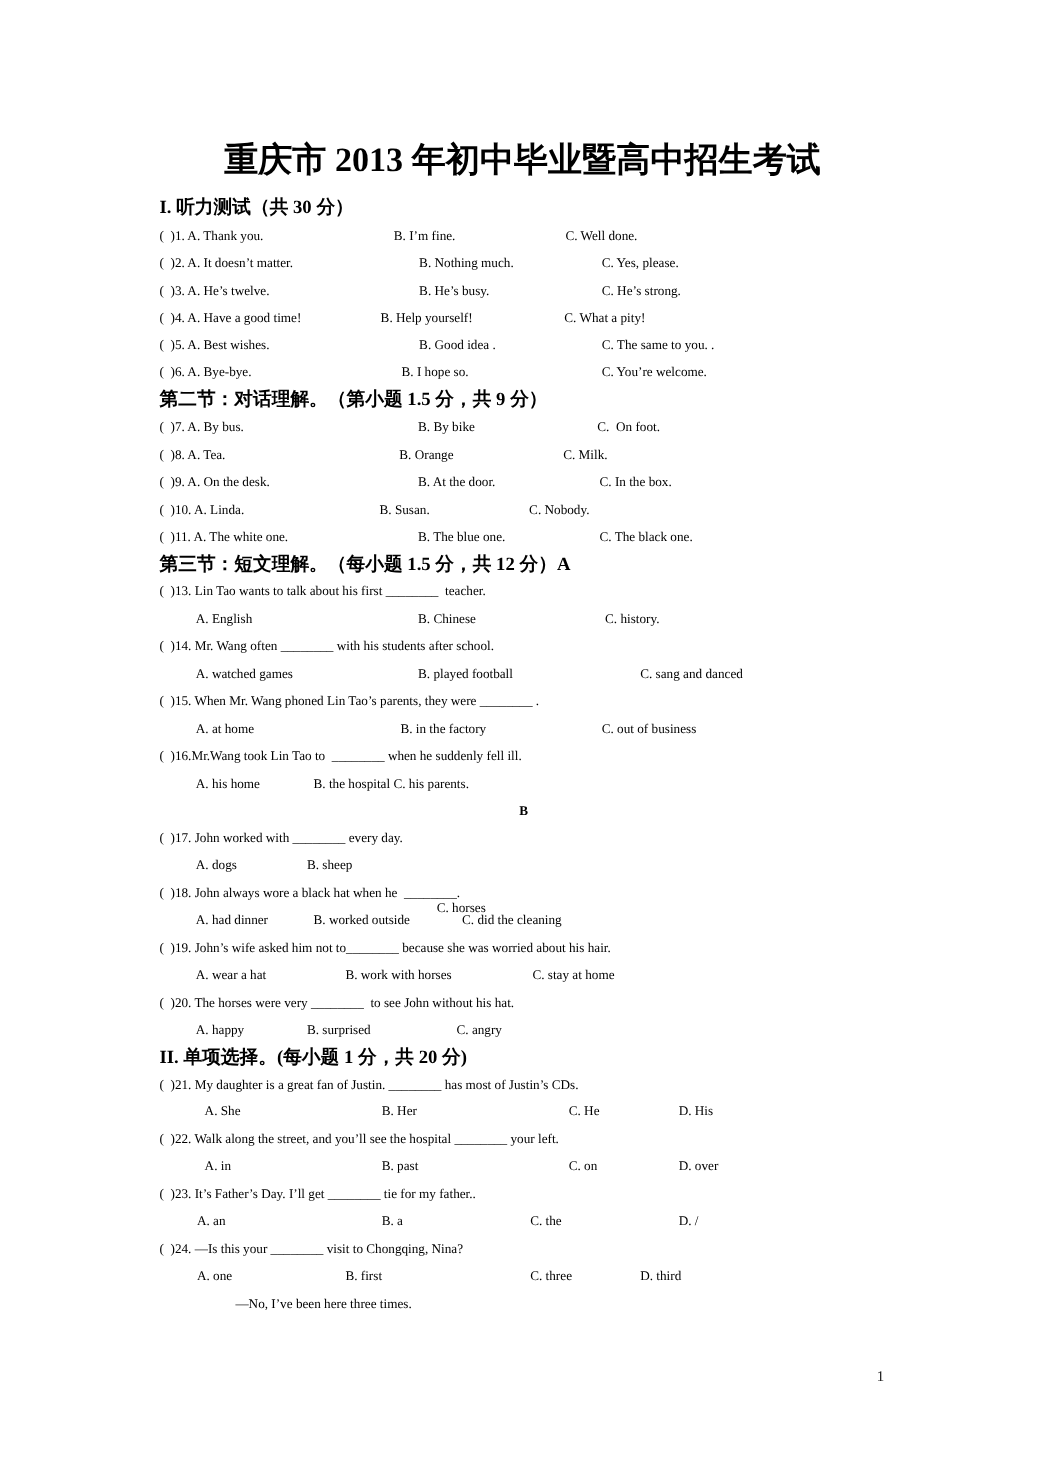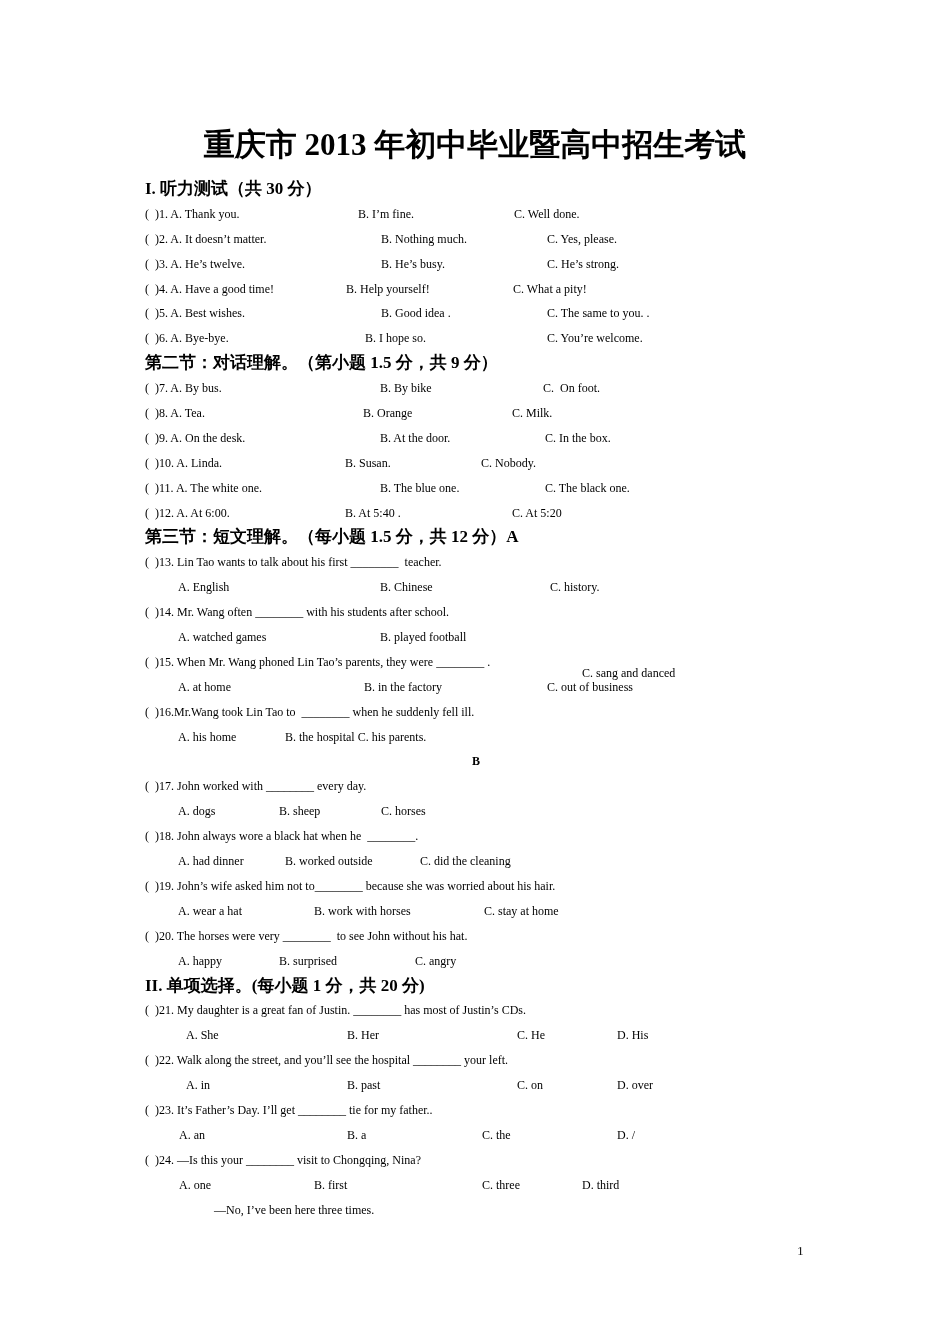--- a/index.html
+++ b/index.html
@@ -67,33 +67,32 @@
       <div class="line"><span class="seg" style="left: 0px;">(  )3. A. He’s twelve.</span><span class="seg" style="left: 236px;">B. He’s busy.</span><span class="seg" style="left: 402px;">C. He’s strong.</span></div>
       <div class="line"><span class="seg" style="left: 0px;">(  )4. A. Have a good time!</span><span class="seg" style="left: 201px;">B. Help yourself!</span><span class="seg" style="left: 368px;">C. What a pity!</span></div>
       <div class="line"><span class="seg" style="left: 0px;">(  )5. A. Best wishes.</span><span class="seg" style="left: 236px;">B. Good idea .</span><span class="seg" style="left: 402px;">C. The same to you. .</span></div>
       <div class="line"><span class="seg" style="left: 0px;">(  )6. A. Bye-bye.</span><span class="seg" style="left: 220px;">B. I hope so.</span><span class="seg" style="left: 402px; text-align: center;">C. You’re welcome.</span></div>
       <div class="line heading">第二节：对话理解。（第小题 1.5 分，共 9 分）</div>
       <div class="line"><span class="seg" style="left: 0px;">(  )7. A. By bus.</span><span class="seg" style="left: 235px;">B. By bike</span><span class="seg" style="left: 398px;">C.  On foot.</span></div>
       <div class="line"><span class="seg" style="left: 0px;">(  )8. A. Tea.</span><span class="seg" style="left: 218px;">B. Orange</span><span class="seg" style="left: 367px;">C. Milk.</span></div>
       <div class="line"><span class="seg" style="left: 0px;">(  )9. A. On the desk.</span><span class="seg" style="left: 235px;">B. At the door.</span><span class="seg" style="left: 400px;">C. In the box.</span></div>
       <div class="line"><span class="seg" style="left: 0px;">(  )10. A. Linda.</span><span class="seg" style="left: 200px;">B. Susan.</span><span class="seg" style="left: 336px;">C. Nobody.</span></div>
       <div class="line"><span class="seg" style="left: 0px;">(  )11. A. The white one.</span><span class="seg" style="left: 235px;">B. The blue one.</span><span class="seg" style="left: 400px;">C. The black one.</span></div>
-      <div class="line"><span class="seg" style="left: 0px;">(  )12. A. At 6:00.</span><span class="seg" style="left: 200px;">B. At 5:40 .</span><span class="seg" style="left: 367px;">C. At 5:20</span></div>
       <div class="line heading">第三节：短文理解。（每小题 1.5 分，共 12 分）A</div>
       <div class="line"><span class="seg" style="left: 0px;">(  )13. Lin Tao wants to talk about his first ________  teacher.</span></div>
       <div class="line"><span class="seg" style="left: 33px;">A. English</span><span class="seg" style="left: 235px;">B. Chinese</span><span class="seg" style="left: 405px;">C. history.</span></div>
       <div class="line"><span class="seg" style="left: 0px;">(  )14. Mr. Wang often ________ with his students after school.</span></div>
-      <div class="line"><span class="seg" style="left: 33px;">A. watched games</span><span class="seg" style="left: 235px;">B. played football</span><span class="seg" style="left: 437px; margin-top: 36px;">C. sang and danced</span></div>
+      <div class="line"><span class="seg" style="left: 33px;">A. watched games</span><span class="seg" style="left: 235px;">B. played football</span><span class="seg" style="left: 437px;">C. sang and danced</span></div>
       <div class="line"><span class="seg" style="left: 0px;">(  )15. When Mr. Wang phoned Lin Tao’s parents, they were ________ .</span></div>
       <div class="line"><span class="seg" style="left: 33px;">A. at home</span><span class="seg" style="left: 219px;">B. in the factory</span><span class="seg" style="left: 402px;">C. out of business</span></div>
       <div class="line"><span class="seg" style="left: 0px;">(  )16.Mr.Wang took Lin Tao to  ________ when he suddenly fell ill.</span></div>
       <div class="line"><span class="seg" style="left: 33px;">A. his home</span><span class="seg" style="left: 140px;">B. the hospital C. his parents.</span></div>
       <div class="line bold"><span class="seg" style="left: 327px;">B</span></div>
       <div class="line"><span class="seg" style="left: 0px;">(  )17. John worked with ________ every day.</span></div>
-      <div class="line"><span class="seg" style="left: 33px;">A. dogs</span><span class="seg" style="left: 134px;">B. sheep</span><span class="seg" style="left: 236px;">C. horses</span></div>
+      <div class="line"><span class="seg" style="left: 33px;">A. dogs</span><span class="seg" style="left: 134px;">B. sheep</span><span class="seg" style="left: 252px; margin-top: 39px;">C. horses</span></div>
       <div class="line"><span class="seg" style="left: 0px;">(  )18. John always wore a black hat when he  ________.</span></div>
       <div class="line"><span class="seg" style="left: 33px;">A. had dinner</span><span class="seg" style="left: 140px;">B. worked outside</span><span class="seg" style="left: 275px;">C. did the cleaning</span></div>
       <div class="line"><span class="seg" style="left: 0px;">(  )19. John’s wife asked him not to________ because she was worried about his hair.</span></div>
       <div class="line"><span class="seg" style="left: 33px;">A. wear a hat</span><span class="seg" style="left: 169px;">B. work with horses</span><span class="seg" style="left: 339px;">C. stay at home</span></div>
       <div class="line"><span class="seg" style="left: 0px;">(  )20. The horses were very ________  to see John without his hat.</span></div>
       <div class="line"><span class="seg" style="left: 33px;">A. happy</span><span class="seg" style="left: 134px;">B. surprised</span><span class="seg" style="left: 270px;">C. angry</span></div>
       <div class="line heading">II. 单项选择。(每小题 1 分，共 20 分)</div>
       <div class="line"><span class="seg" style="left: 0px;">(  )21. My daughter is a great fan of Justin. ________ has most of Justin’s CDs.</span></div>
       <div class="line"><span class="seg" style="left: 41px;">A. She</span><span class="seg" style="left: 202px;">B. Her</span><span class="seg" style="left: 372px;">C. He</span><span class="seg" style="left: 472px;">D. His</span></div>
       <div class="line"><span class="seg" style="left: 0px;">(  )22. Walk along the street, and you’ll see the hospital ________ your left.</span></div>

